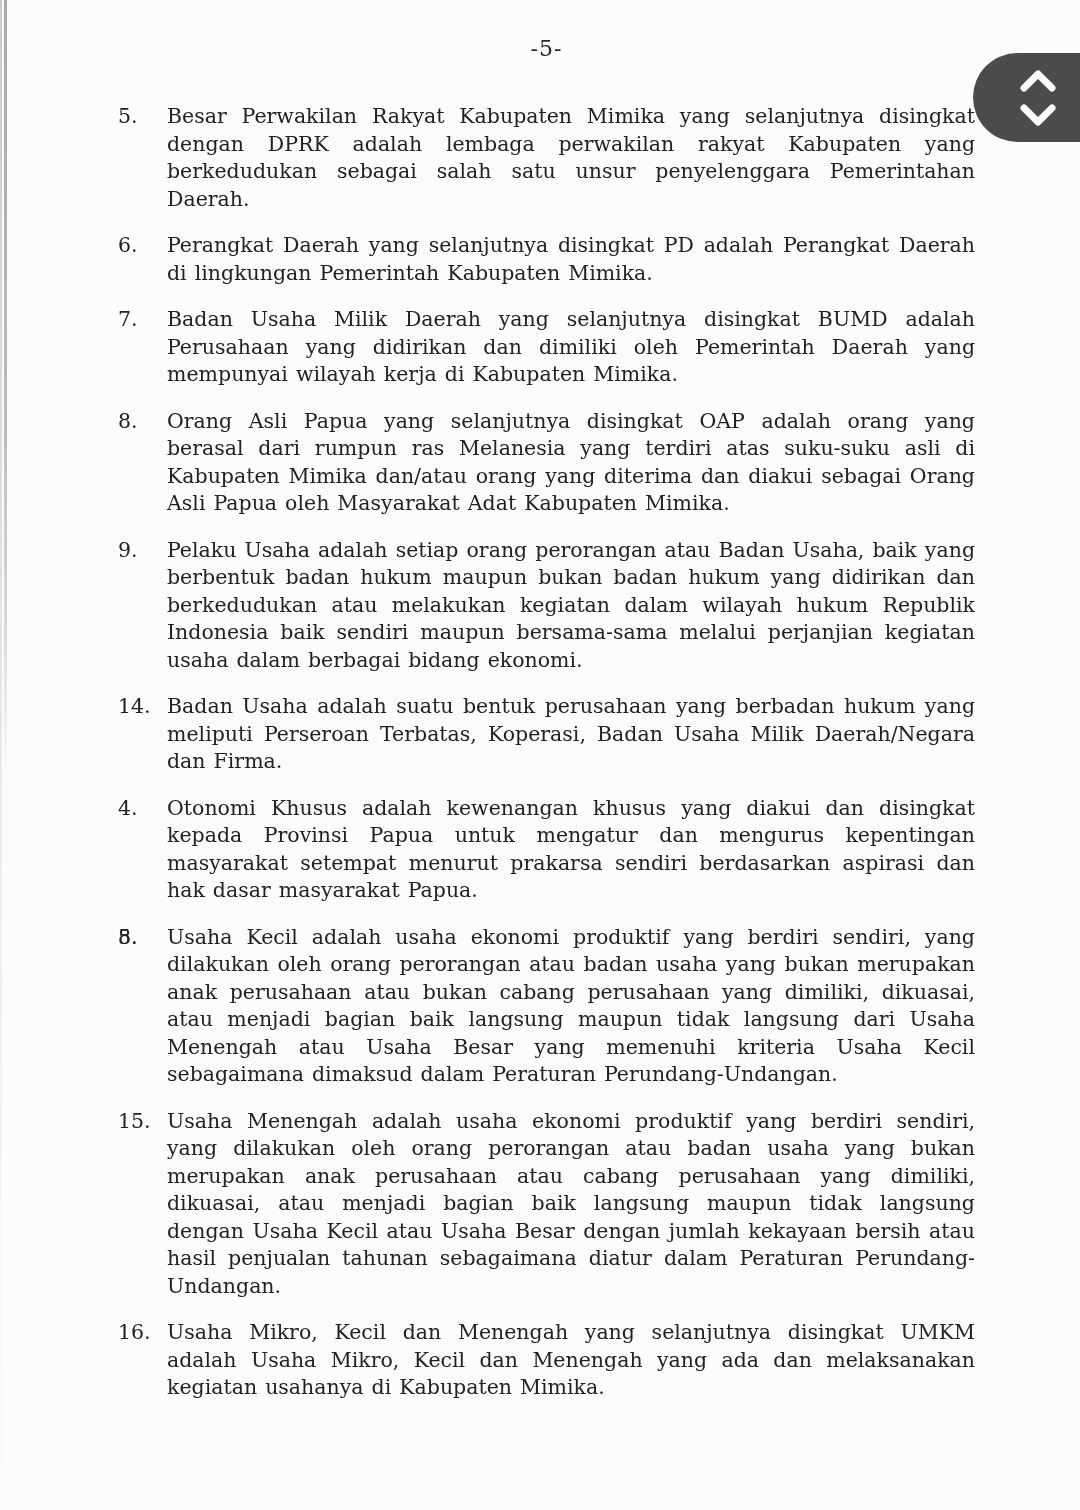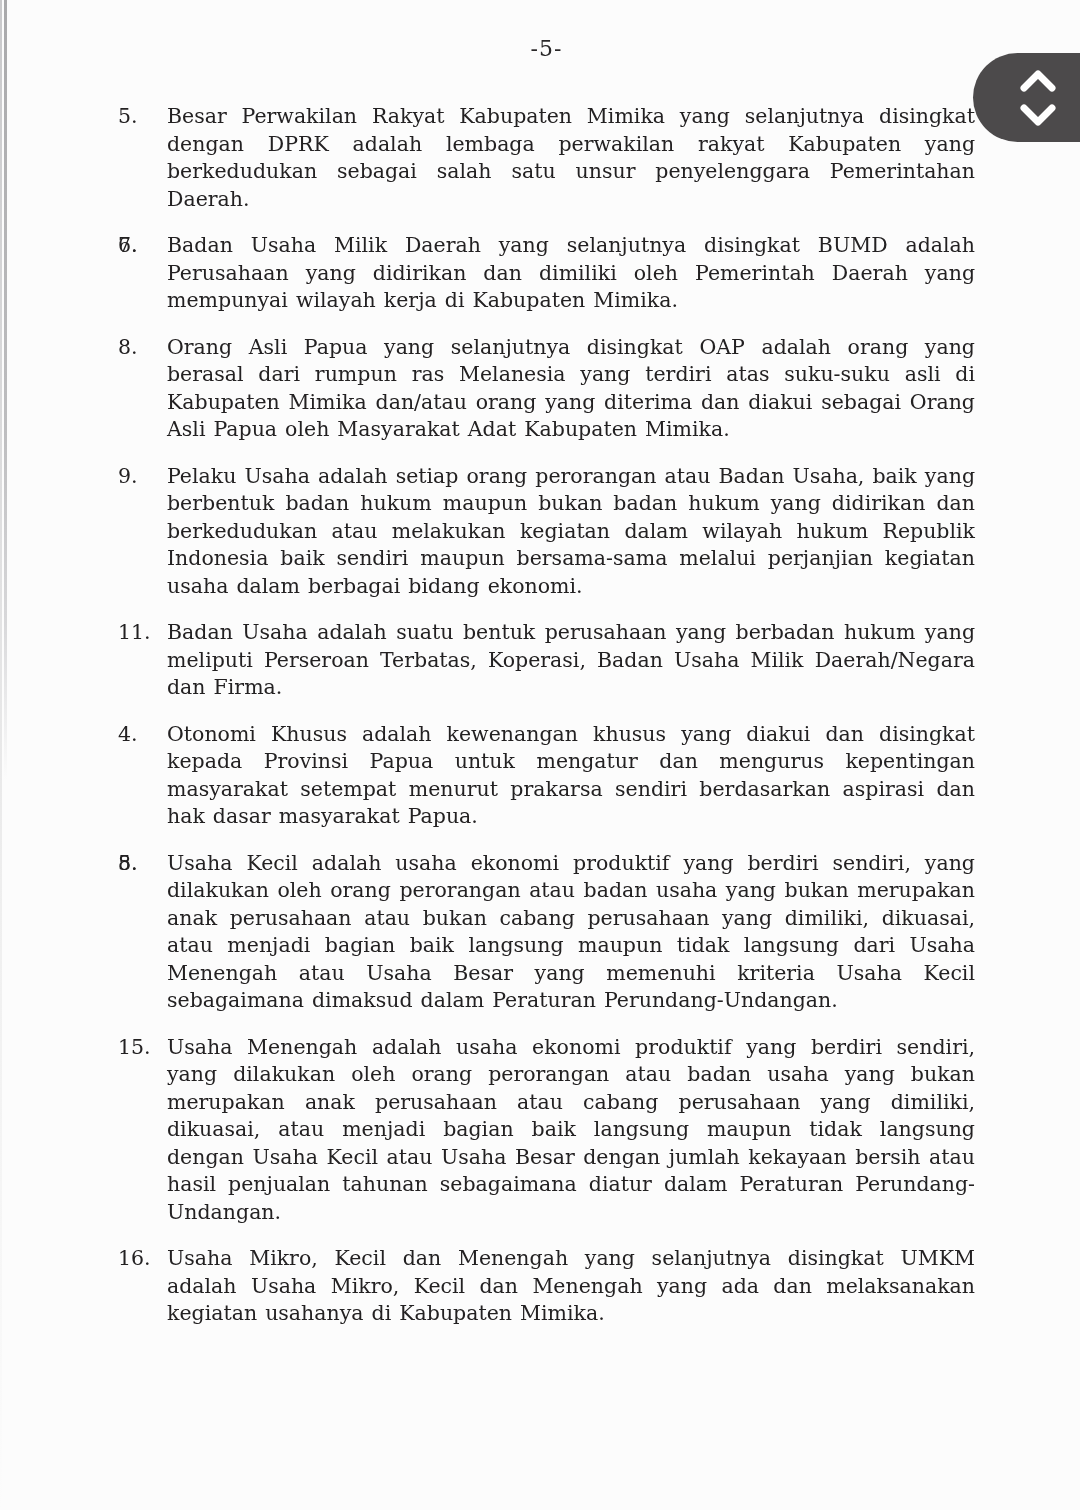--- a/index.html
+++ b/index.html
@@ -105,39 +105,40 @@
 <div class="page-number">-5-</div>
 
 <div class="doc">
   <div class="item">
     <span class="num">5.</span>
     <span class="txt">Besar Perwakilan Rakyat Kabupaten Mimika yang selanjutnya disingkat dengan DPRK adalah lembaga perwakilan rakyat Kabupaten yang berkedudukan sebagai salah satu unsur penyelenggara Pemerintahan Daerah.</span>
   </div>
 
   <div class="item">
     <span class="num">6.</span>
+    <span class="txt">Perangkat Daerah yang selanjutnya disingkat PD adalah Perangkat Daerah di lingkungan Pemerintah Kabupaten Mimika.</span>
   </div>
 
   <div class="item">
     <span class="num">7.</span>
     <span class="txt">Badan Usaha Milik Daerah yang selanjutnya disingkat BUMD adalah Perusahaan yang didirikan dan dimiliki oleh Pemerintah Daerah yang mempunyai wilayah kerja di Kabupaten Mimika.</span>
   </div>
 
   <div class="item">
     <span class="num">8.</span>
     <span class="txt">Orang Asli Papua yang selanjutnya disingkat OAP adalah orang yang berasal dari rumpun ras Melanesia yang terdiri atas suku-suku asli di Kabupaten Mimika dan/atau orang yang diterima dan diakui sebagai Orang Asli Papua oleh Masyarakat Adat Kabupaten Mimika.</span>
   </div>
 
   <div class="item">
     <span class="num">9.</span>
     <span class="txt">Pelaku Usaha adalah setiap orang perorangan atau Badan Usaha, baik yang berbentuk badan hukum maupun bukan badan hukum yang didirikan dan berkedudukan atau melakukan kegiatan dalam wilayah hukum Republik Indonesia baik sendiri maupun bersama-sama melalui perjanjian kegiatan usaha dalam berbagai bidang ekonomi.</span>
   </div>
 
   <div class="item">
-    <span class="num">11.</span>
+    <span class="num">14.</span>
     <span class="txt">Badan Usaha adalah suatu bentuk perusahaan yang berbadan hukum yang meliputi Perseroan Terbatas, Koperasi, Badan Usaha Milik Daerah/Negara dan Firma.</span>
   </div>
 
   <div class="item">
     <span class="num">4.</span>
     <span class="txt">Otonomi Khusus adalah kewenangan khusus yang diakui dan disingkat kepada Provinsi Papua untuk mengatur dan mengurus kepentingan masyarakat setempat menurut prakarsa sendiri berdasarkan aspirasi dan hak dasar masyarakat Papua.</span>
   </div>
 
   <div class="item">
     <span class="num">8.</span>

